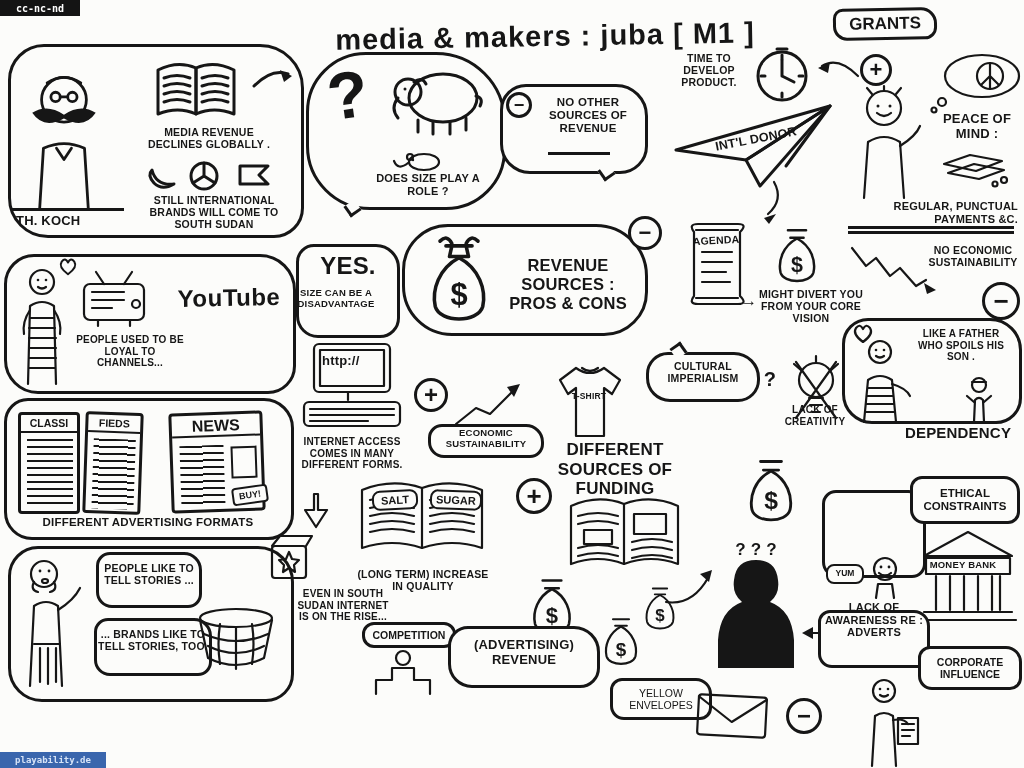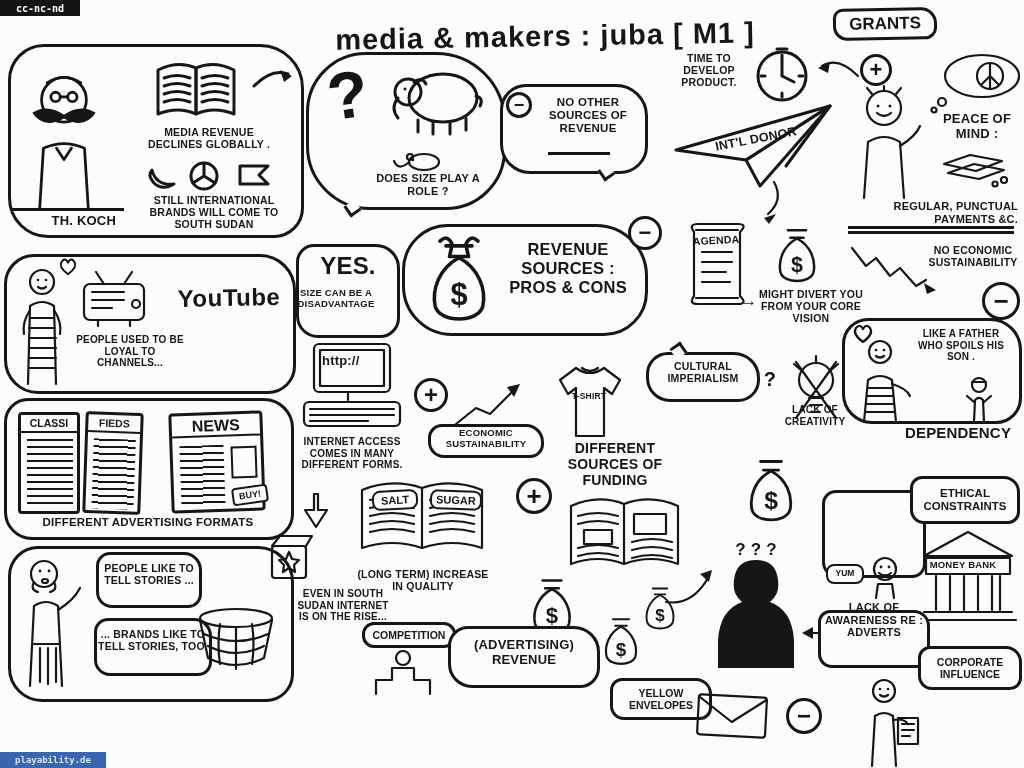--- a/index.html
+++ b/index.html
@@ -33,21 +33,21 @@
     <circle cx="48" cy="34" r="24"></circle>
     <path d="M30 16 q18 -12 36 0"></path>
     <circle cx="39" cy="31" r="5"></circle>
       <circle cx="57" cy="31" r="5"></circle>
       <path d="M44 31 h8"></path>
     <path class="fill" d="M14 48 Q30 38 48 50 Q66 38 82 48 Q70 66 48 54 Q26 66 14 48 Z"></path>
     <path d="M22 150 L26 86 Q48 76 70 86 L74 150"></path>
     <path d="M40 86 L48 98 L56 86"></path>
   </svg>
   <div class="abs" style="left:12px;top:208px;width:112px;border-top:3.5px solid #161616"></div>
-  <div class="txt" style="left:16px;top:214px;width:100px;font-size:13px;text-align:right">TH. KOCH</div>
+  <div class="txt" style="left:16px;top:214px;width:100px;font-size:13px;text-align:left">TH. KOCH</div>
   <svg viewBox="0 0 95 72" style="left:150px;top:52px;width:95px;height:72px">
     <path d="M8 18 Q28 8 46 16 L46 62 Q28 54 8 62 Z"></path>
     <path d="M84 18 Q64 8 46 16 L46 62 Q64 54 84 62 Z"></path>
     <path class="sw2" d="M14 26 q13 -5 26 0 M14 34 q13 -5 26 0 M14 42 q13 -5 26 0 M14 50 q13 -5 26 0" stroke-width="2"></path>
     <path d="M52 26 q13 -5 26 0 M52 34 q13 -5 26 0 M52 42 q13 -5 26 0 M52 50 q13 -5 26 0" stroke-width="2"></path>
   </svg>
   <svg viewBox="0 0 48 34" style="left:250px;top:60px;width:48px;height:34px">
     <path d="M4 26 Q22 8 38 14"></path>
       <path class="fill" d="M42 16 l-12 -6 l4 12 z"></path>
   </svg>
@@ -92,21 +92,21 @@
   <div class="txt" style="left:302px;top:252px;width:92px;font-size:24px">YES.</div>
   <div class="txt" style="left:289px;top:288px;width:94px;font-size:9.5px">SIZE CAN BE A DISADVANTAGE</div>
 
   <div class="panel" style="left:402px;top:224px;width:246px;height:112px;border-radius:46px 52px 44px 50px"></div>
   <svg viewBox="0 0 60 80" style="left:420px;top:234px;width:78px;height:95px">
     <path d="M30 20 C13 29 7 47 10 61 C14 75 46 75 50 61 C53 47 47 29 30 20"></path>
     <path d="M22 19 h16 M19 10 h22 M24 10 L22 19 M36 10 L38 19"></path>
     <path d="M14 6 q6 -6 10 2 M46 6 q-6 -6 -10 2"></path>
     <text x="30" y="60" font-size="26" text-anchor="middle">$</text>
   </svg>
-  <div class="txt" style="left:498px;top:240px;width:140px;font-size:16.5px">REVENUE SOURCES : PROS &amp; CONS</div>
+  <div class="txt" style="left:498px;top:256px;width:140px;font-size:16.5px">REVENUE SOURCES : PROS &amp; CONS</div>
 
   <div class="sign" style="left:628px;top:216px;width:34px;height:34px;font-size:22px">
     <span>−</span>
   </div>
 
   <div class="panel" style="left:4px;top:254px;width:292px;height:140px;border-radius:30px 36px 28px 34px"></div>
   <svg viewBox="0 0 22 20" style="left:58px;top:258px;width:20px;height:18px" class="sw2">
     <path d="M11 18 Q0 10 4 4 Q8 -1 11 5 Q14 -1 18 4 Q22 10 11 18 Z"></path>
   </svg>
   <svg viewBox="0 0 62 120" style="left:12px;top:266px;width:62px;height:120px" class="sw2">
@@ -330,21 +330,21 @@
     <span style="font-size:10.5px;font-weight:bold">COMPETITION</span>
   </div>
   <svg viewBox="0 0 62 44" style="left:372px;top:650px;width:62px;height:44px" class="sw2">
     <path d="M4 44 V30 H20 V18 H42 V30 H58 V44"></path>
     <circle cx="31" cy="8" r="7"></circle>
   </svg>
 
   <div class="sign" style="left:516px;top:478px;width:36px;height:36px;font-size:26px">
     <span>+</span>
   </div>
-  <div class="txt" style="left:548px;top:440px;width:134px;font-size:14px">DIFFERENT SOURCES OF FUNDING</div>
+  <div class="txt" style="left:548px;top:440px;width:134px;font-size:17px">DIFFERENT SOURCES OF FUNDING</div>
   <svg viewBox="0 0 125 95" style="left:562px;top:488px;width:125px;height:95px" class="sw2">
     <path d="M9 18 Q36 6 62 16 Q89 6 116 18 L116 76 Q89 66 62 76 Q36 66 9 76 Z"></path>
     <path d="M62 16 V76"></path>
     <path d="M16 28 q20 -6 40 0 M16 36 q20 -6 40 0 M16 60 q20 -6 40 0 M16 68 q20 -6 40 0"></path>
     <rect x="22" y="42" width="28" height="14"></rect>
     <rect x="72" y="26" width="32" height="20"></rect>
     <path d="M70 54 q20 -6 40 0 M70 62 q20 -6 40 0 M70 70 q20 -6 40 0"></path>
   </svg>
   <svg viewBox="0 0 60 80" style="left:742px;top:452px;width:58px;height:76px">
     <path d="M30 20 C13 29 7 47 10 61 C14 75 46 75 50 61 C53 47 47 29 30 20"></path>
@@ -376,21 +376,21 @@
   <div class="txt" style="left:720px;top:540px;width:72px;font-size:17px">? ? ?</div>
   <svg viewBox="0 0 80 112" style="left:716px;top:556px;width:80px;height:112px">
     <path class="fill" d="M40 4 Q60 4 62 24 Q64 38 54 46 Q76 54 78 84 L78 112 L2 112 L2 84 Q4 54 26 46 Q16 38 18 24 Q20 4 40 4 Z"></path>
   </svg>
   <svg viewBox="0 0 30 18" style="left:798px;top:624px;width:30px;height:18px" class="sw2">
     <path d="M28 9 H10"></path>
       <path class="fill" d="M4 9 l11 -6 v12 z"></path>
   </svg>
 
   <div class="panel cen" style="left:610px;top:678px;width:102px;height:42px;border-radius:12px 16px 12px 14px">
-    <span style="font-size:10.5px;font-weight:bold">YELLOW ENVELOPES</span>
+    <span style="font-size:10.5px;font-weight:normal">YELLOW ENVELOPES</span>
   </div>
   <svg viewBox="0 0 72 48" style="left:696px;top:692px;width:72px;height:48px;transform:rotate(3deg)" class="sw2">
     <rect x="2" y="4" width="68" height="40" rx="3"></rect>
     <path d="M2 6 L36 30 L70 6"></path>
   </svg>
   <div class="sign" style="left:786px;top:698px;width:36px;height:36px;font-size:24px">
     <span>−</span>
   </div>
 
   <div class="panel" style="left:822px;top:490px;width:104px;height:88px;border-radius:14px 18px 14px 16px"></div>

